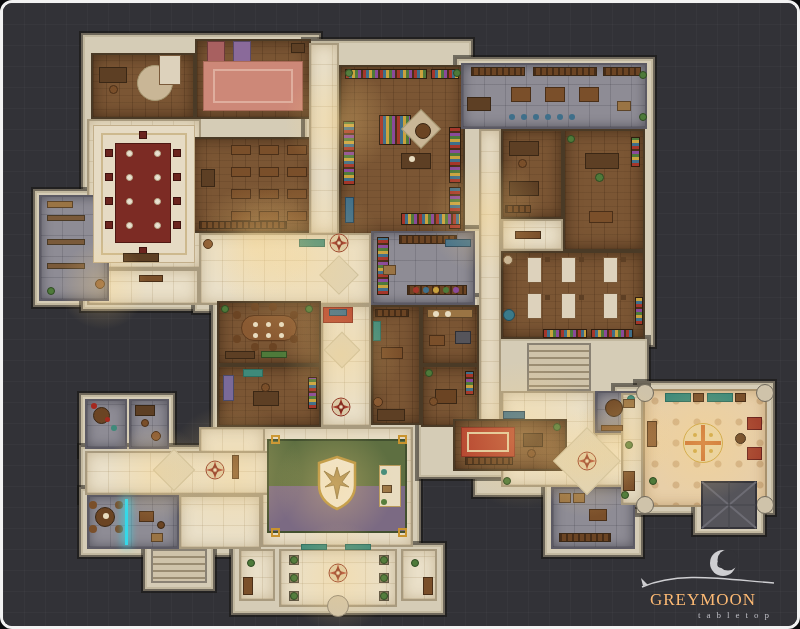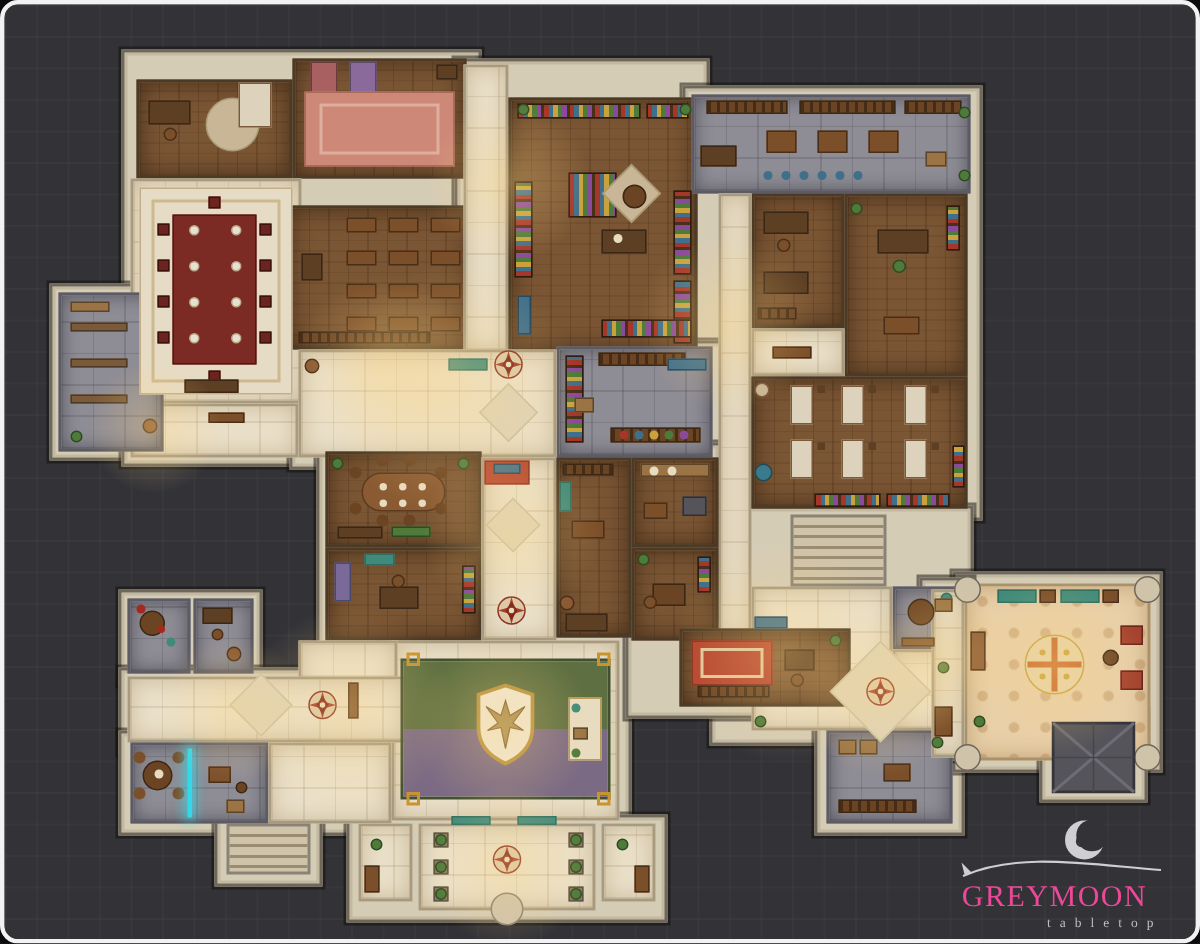--- a/index.html
+++ b/index.html
@@ -32,21 +32,21 @@
   .booksv{background:#4a2f18 repeating-linear-gradient(0deg,#a5362a 0 3px,#3f6f8a 3px 6px,#c9a23e 6px 9px,#4e7a3a 9px 12px,#8a4a9a 12px 15px,#4a2f18 15px 17px);border:1px solid #2e1d0e;}
   .rack{background:#6b4423 repeating-linear-gradient(90deg,rgba(0,0,0,.35) 0 2px,transparent 2px 6px);border:1px solid #3a2715;}
   .stairs{background:repeating-linear-gradient(180deg,#cfc3aa 0 5px,#9a8c72 5px 7px);border:2px solid #8a8274;}
   .neon{background:#35d8e8;box-shadow:0 0 8px 2px rgba(53,216,232,.8);}
   .glow{position:absolute;pointer-events:none;
     background:radial-gradient(circle,rgba(255,214,130,.33) 0%,rgba(255,214,130,.12) 45%,rgba(255,214,130,0) 70%);}
   .medallion svg,.shield svg,.pavilion svg{display:block;width:100%;height:100%;}
   .logo{position:absolute;right:12px;bottom:6px;width:164px;text-align:center;
     color:#d9d9dd;font-family:"Liberation Serif",serif;}
   .logo-moon{display:block;margin:0 auto;}
-  .logo-title{font-size:20px;letter-spacing:1px;line-height:1;color:#ec4899;}
+  .logo-title{font-size:17px;letter-spacing:1px;line-height:1;color:#fdba74;}
   .logo-subtitle{font-size:9px;letter-spacing:6px;color:#bdbdc4;text-align:right;padding-right:10px;margin-top:2px;}
 </style>
 </head>
 <body>
 
 <div id="frame">
   <div id="map-canvas">
       <div class="slab" style="left: 78px; top: 30px; width: 240px; height: 252px;"></div>
       <div class="slab" style="left: 300px; top: 36px; width: 170px; height: 210px;"></div>
       <div class="slab" style="left: 452px; top: 54px; width: 200px; height: 290px;"></div>

